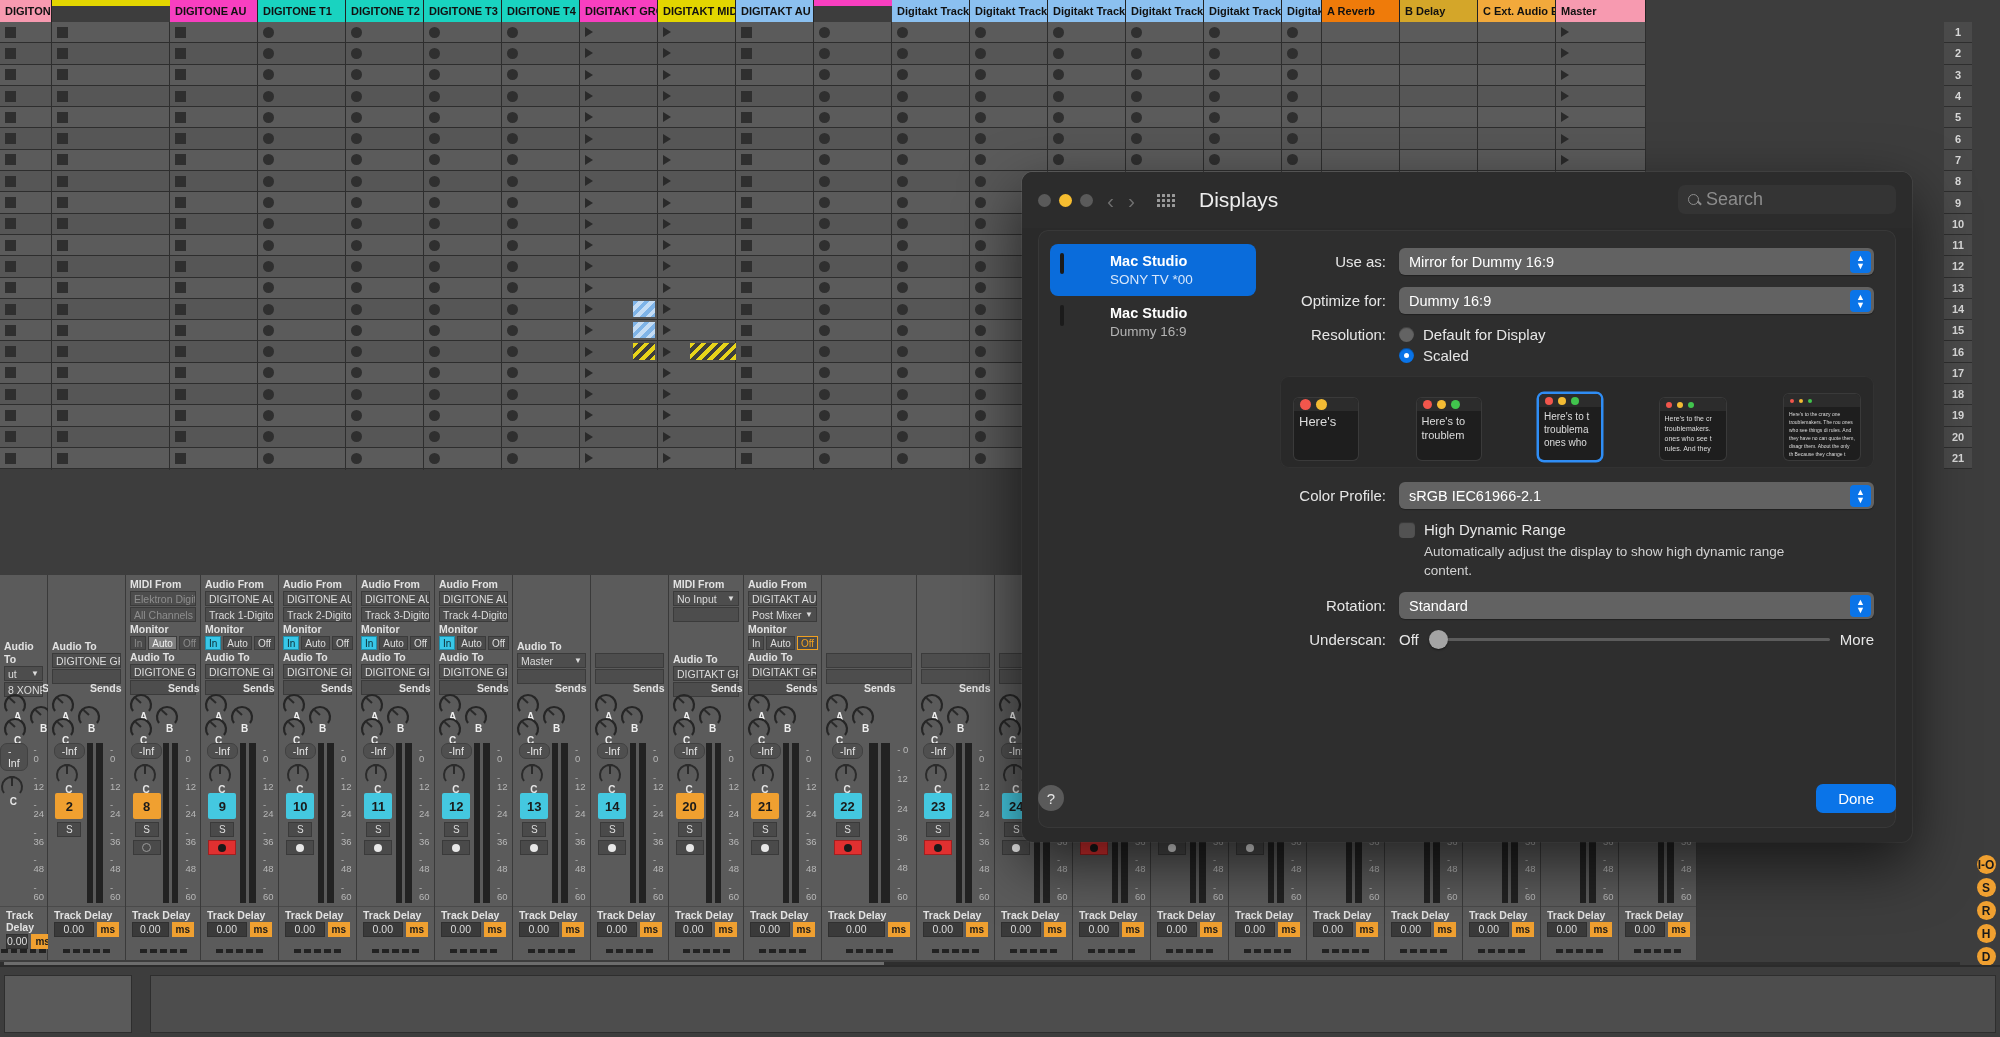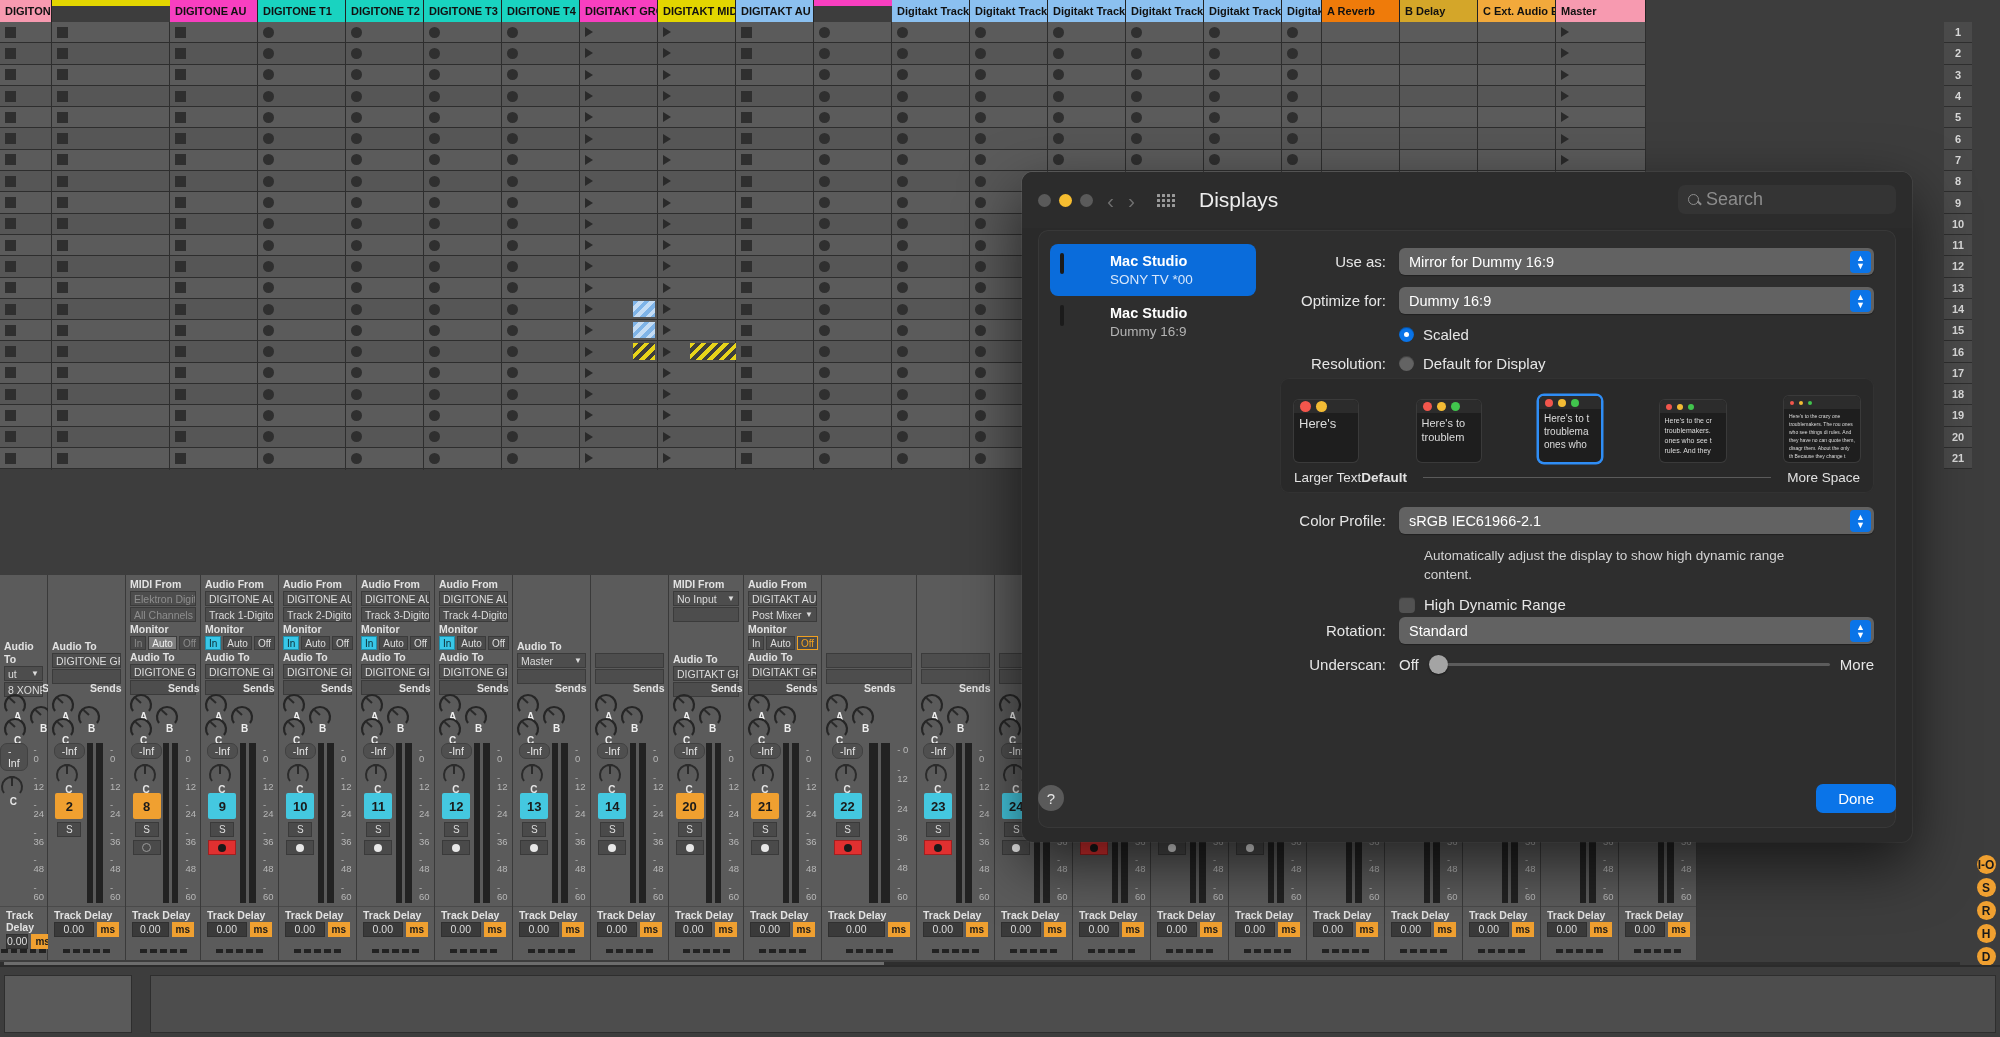--- a/index.html
+++ b/index.html
@@ -3393,33 +3393,33 @@
       </div>
 
       <div class="frow">
         <div class="flabel">Optimize for:</div>
         <div class="popup">
           <span>Dummy 16:9</span>
           <span class="stepper">▲<br>▼</span>
         </div>
       </div>
 
+      <div class="frow" style="margin-bottom:4px">
+        <div class="flabel">Resolution:</div>
+        <div class="radio-row">
+          <span class="radio"></span>
+          <span>Default for Display</span>
+        </div>
+      </div>
+
       <div class="frow">
         <div class="flabel"></div>
         <div class="radio-row">
           <span class="radio on"></span>
           <span>Scaled</span>
-        </div>
-      </div>
-
-      <div class="frow" style="margin-bottom:4px">
-        <div class="flabel">Resolution:</div>
-        <div class="radio-row">
-          <span class="radio"></span>
-          <span>Default for Display</span>
         </div>
       </div>
 
       <div class="scalebox">
         <div class="previews" id="previews">
               <div class="pv" style="width: 64px; height: 62px;">
                 <span class="bar">
                   <i style="width:11px;height:11px;background:#f2564c"></i>
                   <i style="width:11px;height:11px;background:#f3bb34"></i>
                 </span>
@@ -3451,47 +3451,41 @@
               </div>
               <div class="pv" style="width: 76px; height: 66px;">
                 <span class="bar">
                   <i style="width:4px;height:4px;background:#f2564c"></i>
                   <i style="width:4px;height:4px;background:#f3bb34"></i>
                   <i style="width:4px;height:4px;background:#41c44d"></i>
                 </span>
                 <span class="txt" style="font-size:5px;line-height:8px;display:block">Here's to the crazy one troublemakers. The rou ones who see things di rules. And they have no can quote them, disagr them. About the only th Because they change t</span>
               </div>
             </div>
-        <div class="scale-labels">
-          <span>Larger Text</span>
-          <span style="font-weight:bold">Default</span>
-          <span class="mid"></span>
-          <span>More Space</span>
-        </div>
       </div>
 
       <div class="frow" style="margin-top:14px">
         <div class="flabel">Color Profile:</div>
         <div class="popup">
           <span>sRGB IEC61966-2.1</span>
           <span class="stepper">▲<br>▼</span>
         </div>
       </div>
 
-      <div class="frow">
-        <div class="flabel"></div>
-        <div class="hint" style="padding-left:25px; max-width:420px">Automatically adjust the display to show high dynamic range content.</div>
-      </div>
-
       <div class="frow" style="margin-bottom:4px">
         <div class="flabel"></div>
         <div class="radio-row">
           <span class="checkbox"></span>
           <span>High Dynamic Range</span>
         </div>
+      </div>
+
+      <div class="frow">
+        <div class="flabel"></div>
+        <div class="hint" style="padding-left:25px; max-width:420px">Automatically adjust the display to show high dynamic range content.</div>
       </div>
 
       <div class="frow">
         <div class="flabel">Rotation:</div>
         <div class="popup">
           <span>Standard</span>
           <span class="stepper">▲<br>▼</span>
         </div>
       </div>
 

